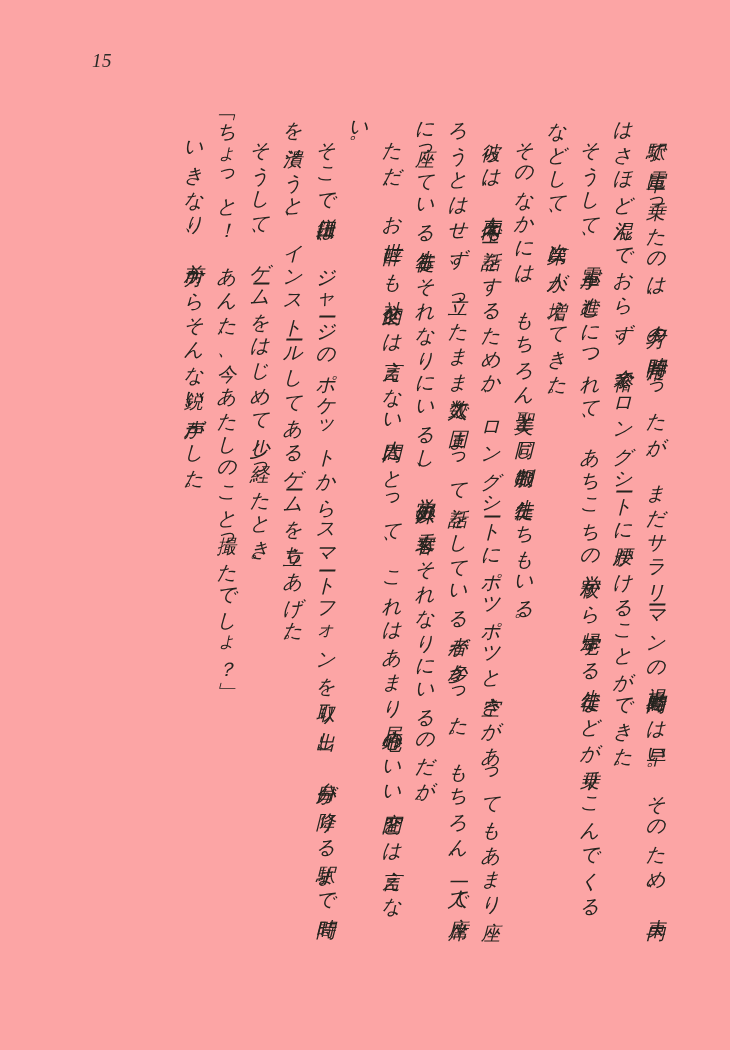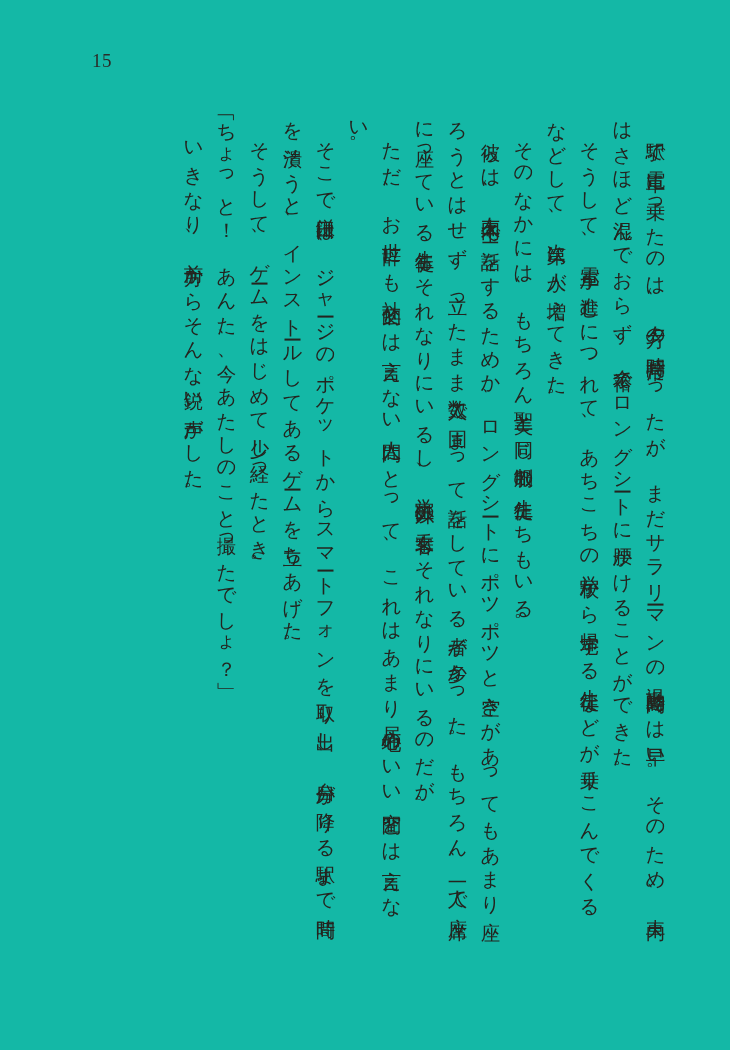--- a/index.html
+++ b/index.html
@@ -7,23 +7,24 @@
     padding: 0;
     background: #ffffff;
   }
   body {
     font-family: "Liberation Serif", serif;
   }
   .page {
     position: relative;
     width: 730px;
     height: 1050px;
-    background: #14b8a6;
+    background: #fca5a5;
     overflow: hidden;
     box-sizing: border-box;
+    font-style: italic;
   }
   .page-number {
     position: absolute;
     top: 50px;
     left: 92px;
     font-family: "Liberation Serif", serif;
     font-size: 19px;
     color: #2b2b28;
     letter-spacing: 0.5px;
   }

